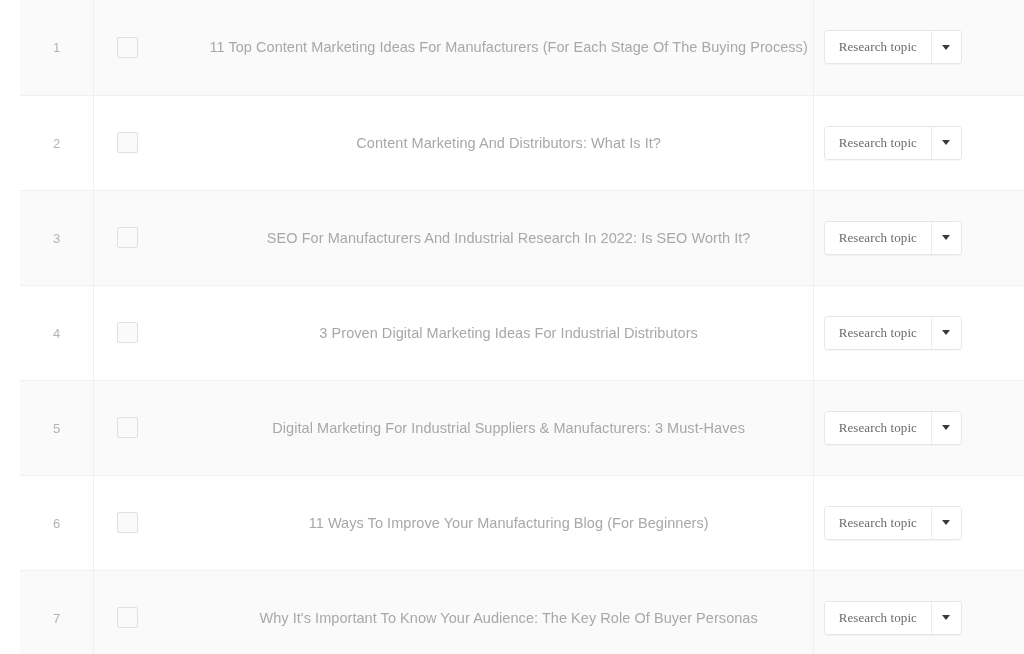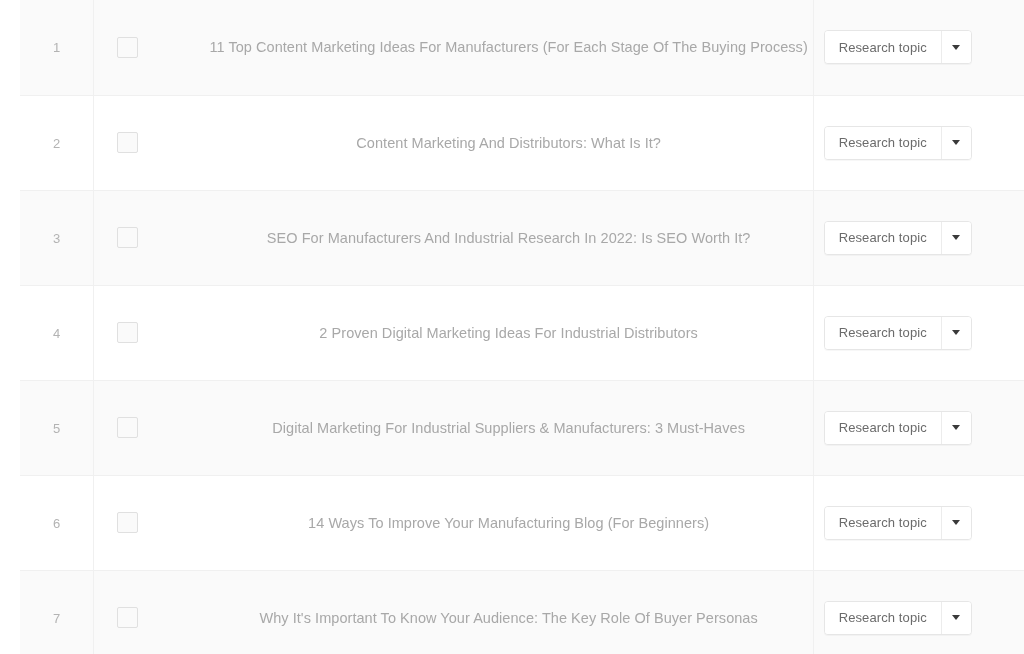--- a/index.html
+++ b/index.html
@@ -124,21 +124,21 @@
   .btn-main {
     display: flex;
     align-items: center;
     justify-content: center;
     padding: 0 14px;
     font-size: 13px;
     color: #6b6b6b;
     background: #ffffff;
     border: none;
     cursor: pointer;
-    font-family: Liberation Sans, sans-serif;
+    font-family: Liberation Serif, serif;
     white-space: nowrap;
     letter-spacing: 0.1px;
   }
 
   .btn-caret {
     display: flex;
     align-items: center;
     justify-content: center;
     width: 30px;
     border: none;
@@ -231,21 +231,21 @@
       </tr>
 
       <tr class="row-plain">
         <td class="col-index">
           <span class="index-text">4</span>
         </td>
         <td class="col-check">
           <span class="row-checkbox"></span>
         </td>
         <td class="col-title">
-          <span class="title-text">2 Proven Digital Marketing Ideas For Industrial Distributors</span>
+          <span class="title-text">3 Proven Digital Marketing Ideas For Industrial Distributors</span>
         </td>
         <td class="col-action">
           <div class="action-wrap">
             <span class="btn-group">
               <button class="btn-main">Research topic</button>
               <button class="btn-caret">
                 <span class="caret-glyph"></span>
               </button>
             </span>
           </div>
@@ -275,21 +275,21 @@
       </tr>
 
       <tr class="row-plain">
         <td class="col-index">
           <span class="index-text">6</span>
         </td>
         <td class="col-check">
           <span class="row-checkbox"></span>
         </td>
         <td class="col-title">
-          <span class="title-text">14 Ways To Improve Your Manufacturing Blog (For Beginners)</span>
+          <span class="title-text">11 Ways To Improve Your Manufacturing Blog (For Beginners)</span>
         </td>
         <td class="col-action">
           <div class="action-wrap">
             <span class="btn-group">
               <button class="btn-main">Research topic</button>
               <button class="btn-caret">
                 <span class="caret-glyph"></span>
               </button>
             </span>
           </div>

